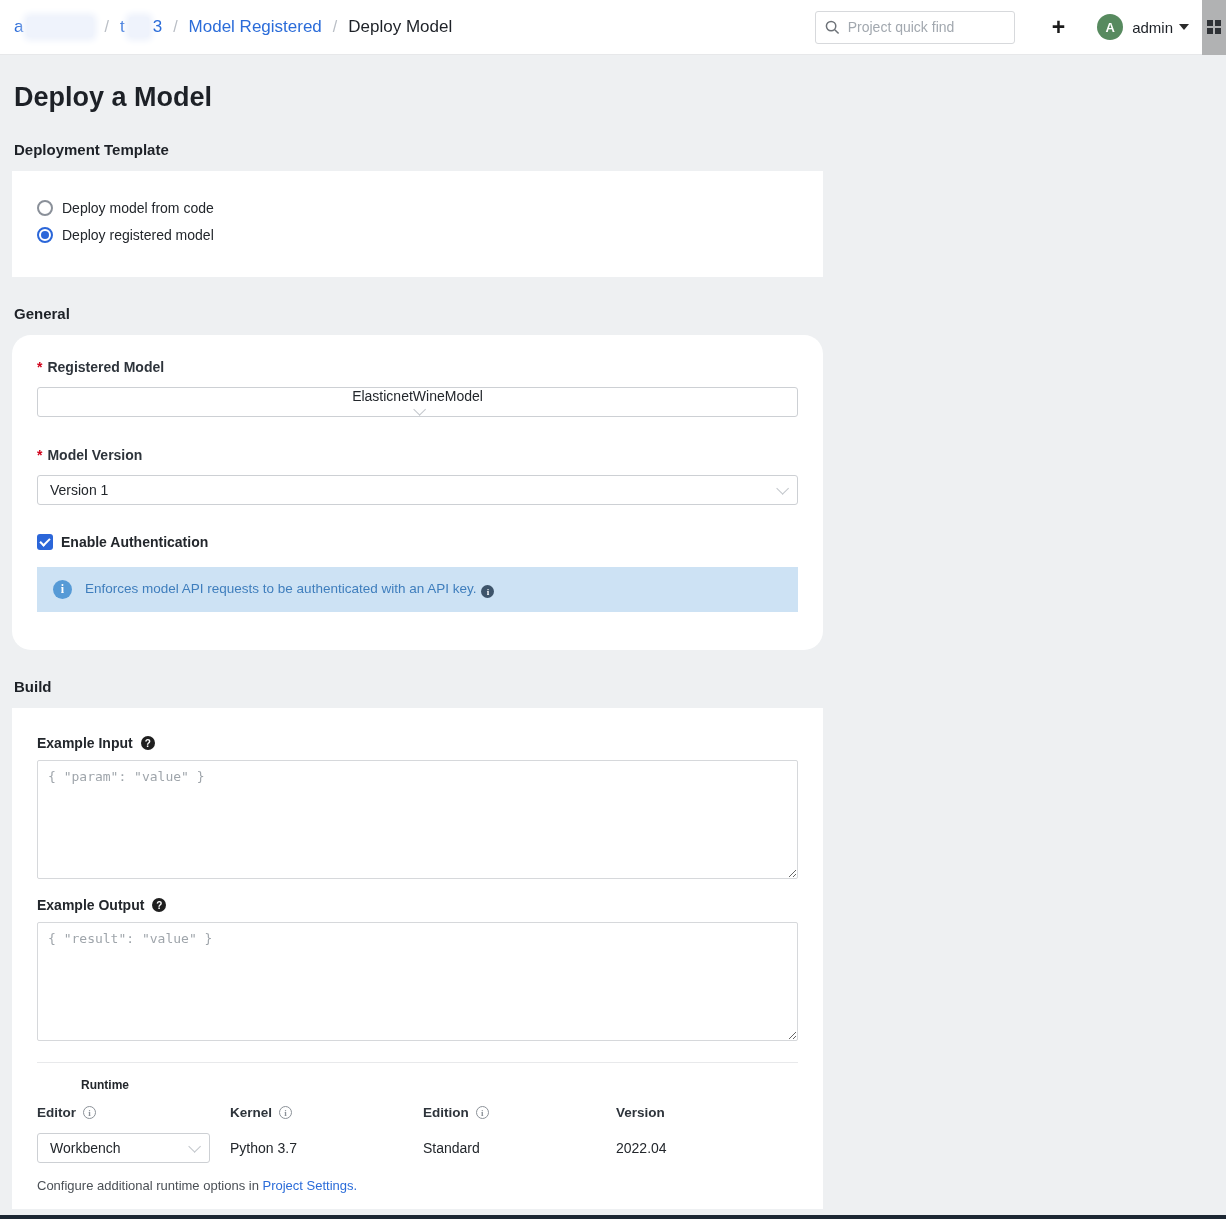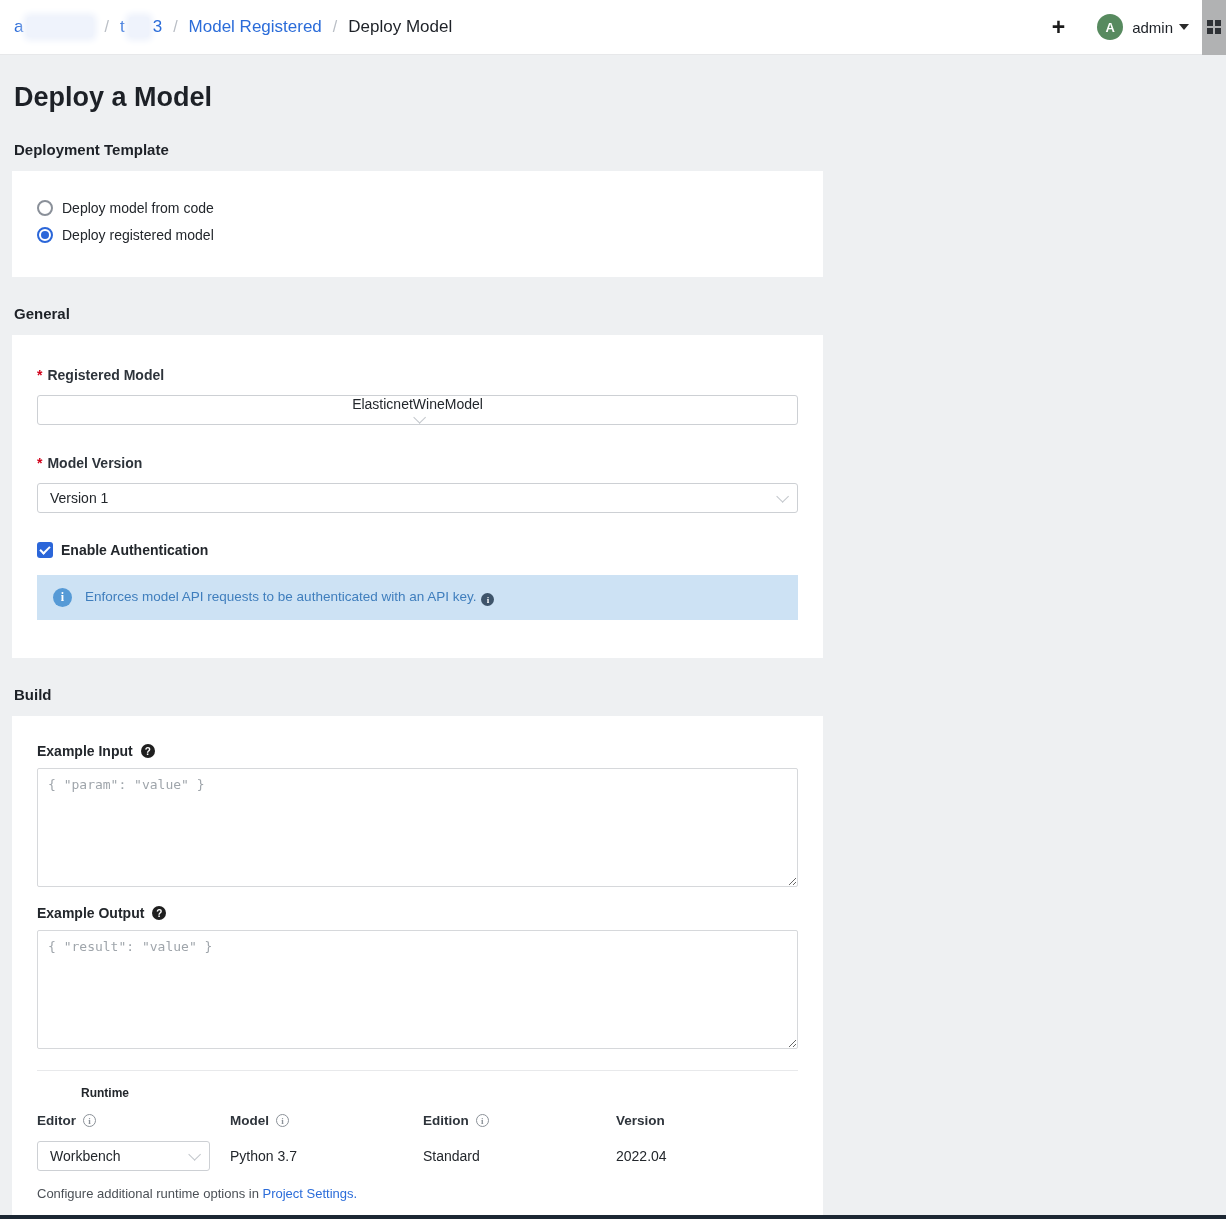--- a/index.html
+++ b/index.html
@@ -102,21 +102,21 @@
     flex: 0 0 auto;
   }
   .radio.selected { border-color: #2b66d9; }
   .radio.selected::after {
     content: ""; position: absolute; left: 2px; top: 2px;
     width: 8px; height: 8px; border-radius: 50%; background: #2b66d9;
   }
   .radio-label { font-size: 14px; color: #23272c; margin-left: 9px; }
 
   
-  .card-general { padding: 32px 25px 38px; }
+  .card-general { padding: 24px 25px 38px; border-radius: 19px; }
   .field-label { font-size: 14px; font-weight: 700; color: #2e343b; margin-bottom: 12px; }
   .req { color: #d0021b; margin-right: 5px; font-weight: 700; }
   .select-box {
     height: 30px; border: 1px solid #cdd0d4; border-radius: 3px;
     display: flex; align-items: center; justify-content: space-between;
     padding: 0 12px; font-size: 14px; color: #23272c;
     background: #fff; cursor: pointer;
   }
   .chevron {
     width: 9px; height: 9px;
@@ -206,20 +206,27 @@
     <span class="crumb-link"><span>a</span><span class="redact w-lg"></span></span>
     <span class="crumb-sep">/</span>
     <span class="crumb-link"><span>t</span><span class="redact w-sm"></span><span>3</span></span>
     <span class="crumb-sep">/</span>
     <a class="crumb-link">Model Registered</a>
     <span class="crumb-sep">/</span>
     <span class="crumb-current">Deploy Model</span>
   </div>
 
   <div class="header-right">
+    <div class="quickfind">
+      <svg width="15" height="15" viewBox="0 0 16 16">
+        <circle cx="6.5" cy="6.5" r="5" fill="none" stroke="#6d7278" stroke-width="1.6"></circle>
+        <line x1="10.4" y1="10.4" x2="14.5" y2="14.5" stroke="#6d7278" stroke-width="1.6"></line>
+      </svg>
+      <input type="text" placeholder="Project quick find" style="">
+    </div>
     <button class="plus-btn">+</button>
     <div class="user-menu">
       <div class="avatar">A</div>
       <span class="user-name">admin</span>
       <span class="caret-down"></span>
     </div>
     <div class="apps-strip">
       <div class="apps-grid">
         <span></span>
           <span></span>
@@ -300,21 +307,21 @@
           <span>Editor</span>
           <span class="i-icon">i</span>
         </div>
         <div class="select-box rt-select">
           <span>Workbench</span>
           <span class="chevron"></span>
         </div>
       </div>
       <div class="runtime-col">
         <div class="rt-label">
-          <span>Model</span>
+          <span>Kernel</span>
           <span class="i-icon">i</span>
         </div>
         <div class="rt-value">Python 3.7</div>
       </div>
       <div class="runtime-col">
         <div class="rt-label">
           <span>Edition</span>
           <span class="i-icon">i</span>
         </div>
         <div class="rt-value">Standard</div>

